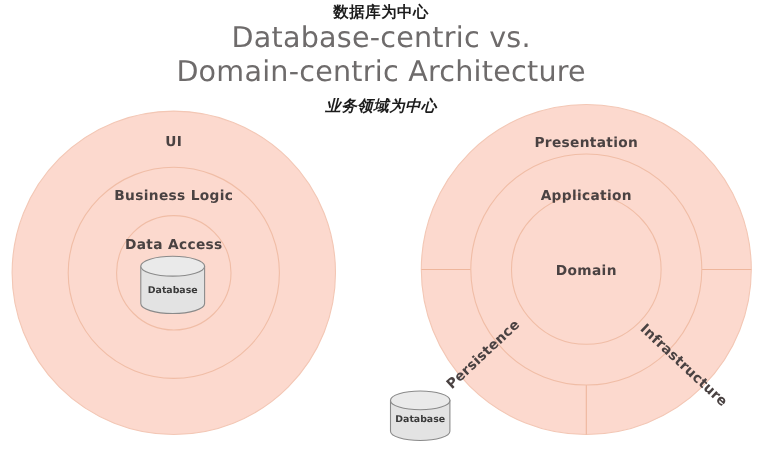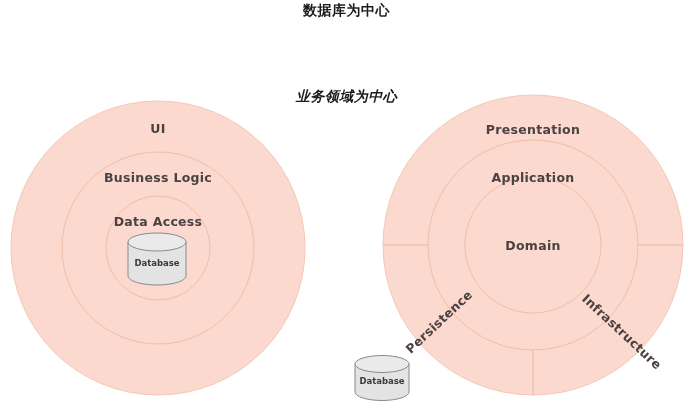--- a/index.html
+++ b/index.html
@@ -66,20 +66,21 @@
     text-anchor:middle;
   }
 </style>
 </head>
 <body>
 
 <div class="stage">
 
   <div class="cn-note" id="cn-top">数据库为中心</div>
 
+  <div class="main-title">Database-centric vs.<br>Domain-centric Architecture</div>
 
   <div class="cn-note" id="cn-bottom">业务领域为中心</div>
 
   <svg class="diagram" viewBox="0 0 693 410">
 
     <g>
       <circle cx="158" cy="248" r="147" fill="#fcd9ce" stroke="#f3c7b5" stroke-width="1"></circle>
       <circle cx="158" cy="248" r="96" fill="#fcd9ce" stroke="#f0bda6" stroke-width="1"></circle>
       <circle cx="158" cy="248" r="52" fill="#fcd9ce" stroke="#f0bda6" stroke-width="1"></circle>
 

